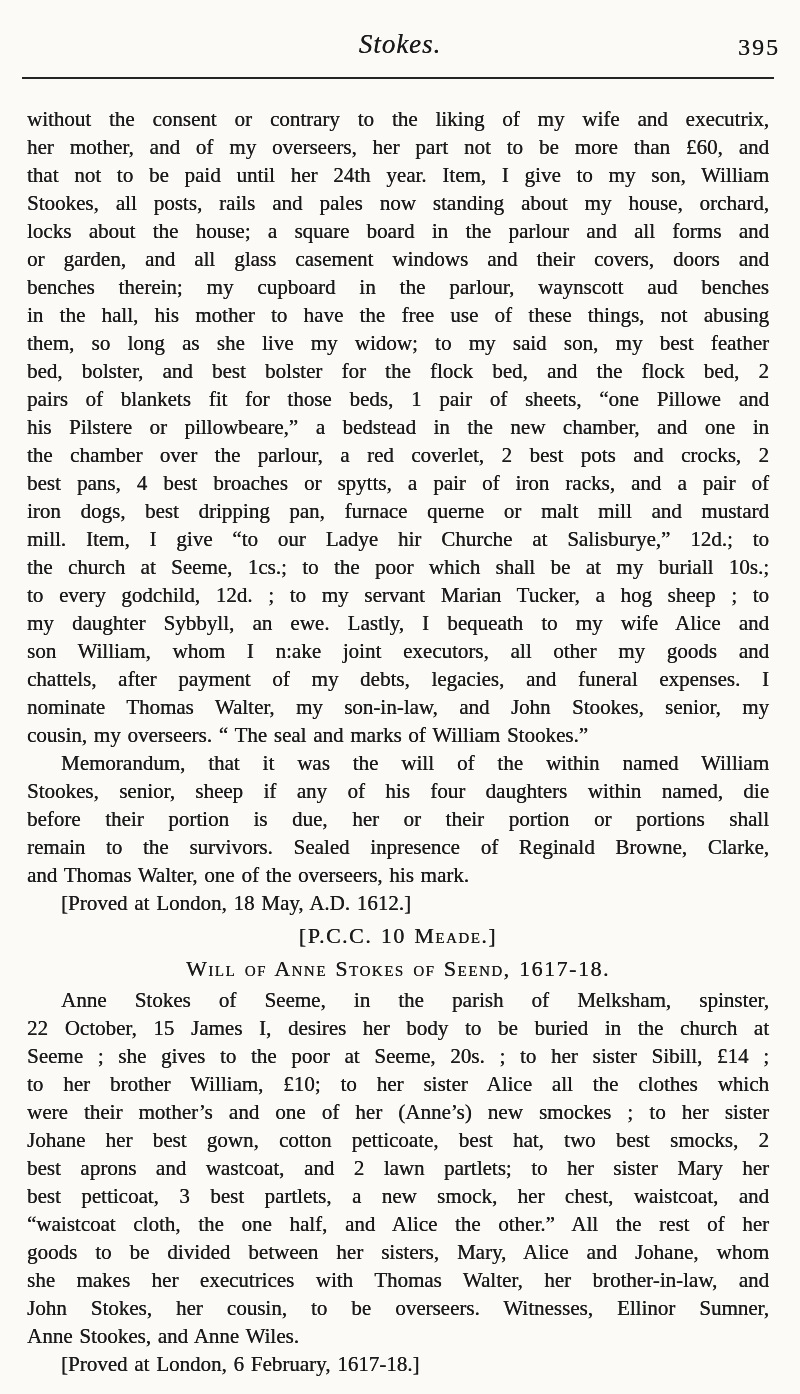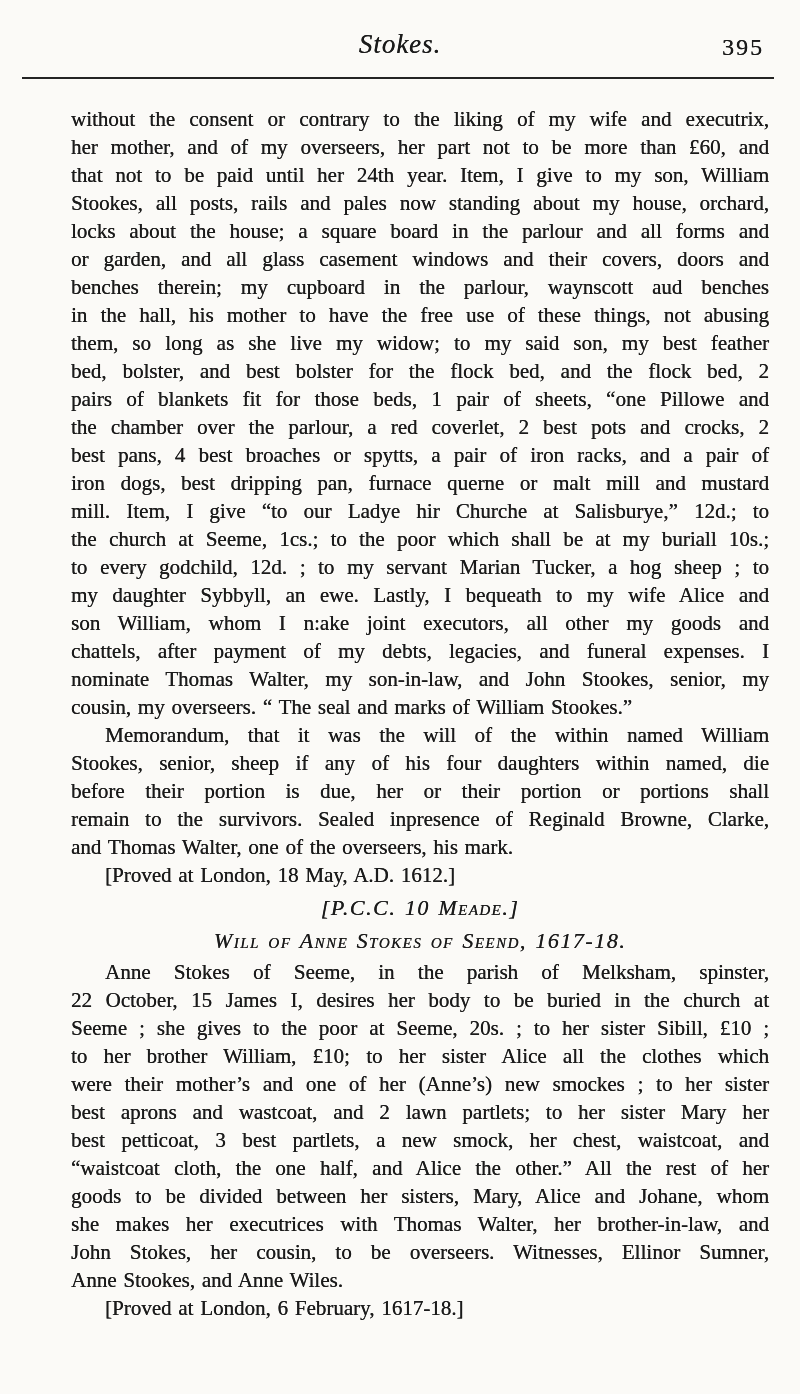--- a/index.html
+++ b/index.html
@@ -27,56 +27,54 @@
     left: 0;
     right: 0;
     top: 29px;
     text-align: center;
     font-style: italic;
     font-size: 27px;
     letter-spacing: 1px;
   }
   .page-number {
     position: absolute;
-    right: 36px;
+    right: 20px;
     top: 34px;
     font-size: 24px;
     letter-spacing: 2px;
   }
   .header-rule {
     position: absolute;
     left: 22px;
     right: 26px;
     bottom: 0;
     height: 0;
     border-top: 2px solid #242424;
   }
   .page-body {
     padding: 26px 31px 0 27px;
     font-size: 21px;
     line-height: 28px;
     word-spacing: 1.5px;
-    margin-left: 44px;
   }
   .para { margin: 0; }
   .line {
     text-align: justify;
     text-align-last: justify;
     white-space: normal;
   }
   .line.last { text-align-last: left; }
   .line.first-indent { text-indent: 34px; }
   .para.heading { margin: 5px 0 3px 0; }
   .para.heading .line {
     text-align-last: center;
     font-variant: small-caps;
     font-size: 22px;
     letter-spacing: 1.5px;
     text-indent: 0;
-    font-style: italic;
   }
 </style>
 </head>
 <body>
 
 <div class="page">
   <div class="page-header">
     <div class="running-title">Stokes.</div>
     <div class="page-number">395</div>
     <div class="header-rule"></div>
@@ -87,20 +85,21 @@
         <div class="line">her mother, and of my overseers, her part not to be more than £60, and</div>
         <div class="line">that not to be paid until her 24th year.  Item, I give to my son, William</div>
         <div class="line">Stookes, all posts, rails and pales now standing about my house, orchard,</div>
         <div class="line">locks about the house; a square board in the parlour and all forms and</div>
         <div class="line">or garden, and all glass casement windows and their covers, doors and</div>
         <div class="line">benches therein; my cupboard in the parlour, waynscott aud benches</div>
         <div class="line">in the hall, his mother to have the free use of these things, not abusing</div>
         <div class="line">them, so long as she live my widow; to my said son, my best feather</div>
         <div class="line">bed, bolster, and best bolster for the flock bed, and the flock bed, 2</div>
         <div class="line">pairs of blankets fit for those beds, 1 pair of sheets, “one Pillowe and</div>
+        <div class="line">his Pilstere or pillowbeare,” a bedstead in the new chamber, and one in</div>
         <div class="line">the chamber over the parlour, a red coverlet, 2 best pots and crocks, 2</div>
         <div class="line">best pans, 4 best broaches or spytts, a pair of iron racks, and a pair of</div>
         <div class="line">iron dogs, best dripping pan, furnace querne or malt mill and mustard</div>
         <div class="line">mill.  Item, I give “to our Ladye hir Churche at Salisburye,” 12d.; to</div>
         <div class="line">the church at Seeme, 1cs.; to the poor which shall be at my buriall 10s.;</div>
         <div class="line">to every godchild, 12d. ;  to my servant Marian Tucker, a hog sheep ;  to</div>
         <div class="line">my daughter Sybbyll, an ewe.  Lastly, I bequeath to my wife Alice and</div>
         <div class="line">son William, whom I n:ake joint executors, all other my goods and</div>
         <div class="line">chattels, after payment of my debts, legacies, and funeral expenses.  I</div>
         <div class="line">nominate Thomas Walter, my son-in-law, and John Stookes, senior, my</div>
@@ -118,23 +117,24 @@
       </div>
       <div class="para heading">
         <div class="line last">[P.C.C. 10 Meade.]</div>
       </div>
       <div class="para heading">
         <div class="line last">Will of Anne Stokes of Seend, 1617-18.</div>
       </div>
       <div class="para body">
         <div class="line first-indent">Anne Stokes of Seeme, in the parish of Melksham, spinster,</div>
         <div class="line">22 October, 15 James I, desires her body to be buried in the church at</div>
-        <div class="line">Seeme ;  she gives to the poor at Seeme, 20s. ; to her sister Sibill, £10 ;</div>
+        <div class="line">Seeme ;  she gives to the poor at Seeme, 20s. ; to her sister Sibill, £14 ;</div>
         <div class="line">to her brother William, £10; to her sister Alice all the clothes which</div>
         <div class="line">were their mother’s and one of her (Anne’s) new smockes ; to her sister</div>
+        <div class="line">Johane her best gown, cotton petticoate, best hat, two best smocks, 2</div>
         <div class="line">best aprons and wastcoat, and 2 lawn partlets; to her sister Mary her</div>
         <div class="line">best petticoat, 3 best partlets, a new smock, her chest, waistcoat, and</div>
         <div class="line">“waistcoat cloth, the one half, and Alice the other.”  All the rest of her</div>
         <div class="line">goods to be divided between her sisters, Mary, Alice and Johane, whom</div>
         <div class="line">she makes her executrices with Thomas Walter, her brother-in-law, and</div>
         <div class="line">John Stokes, her cousin, to be overseers.  Witnesses, Ellinor Sumner,</div>
         <div class="line last">Anne Stookes, and Anne Wiles.</div>
       </div>
       <div class="para body">
         <div class="line last first-indent">[Proved at London, 6 February, 1617-18.]</div>

